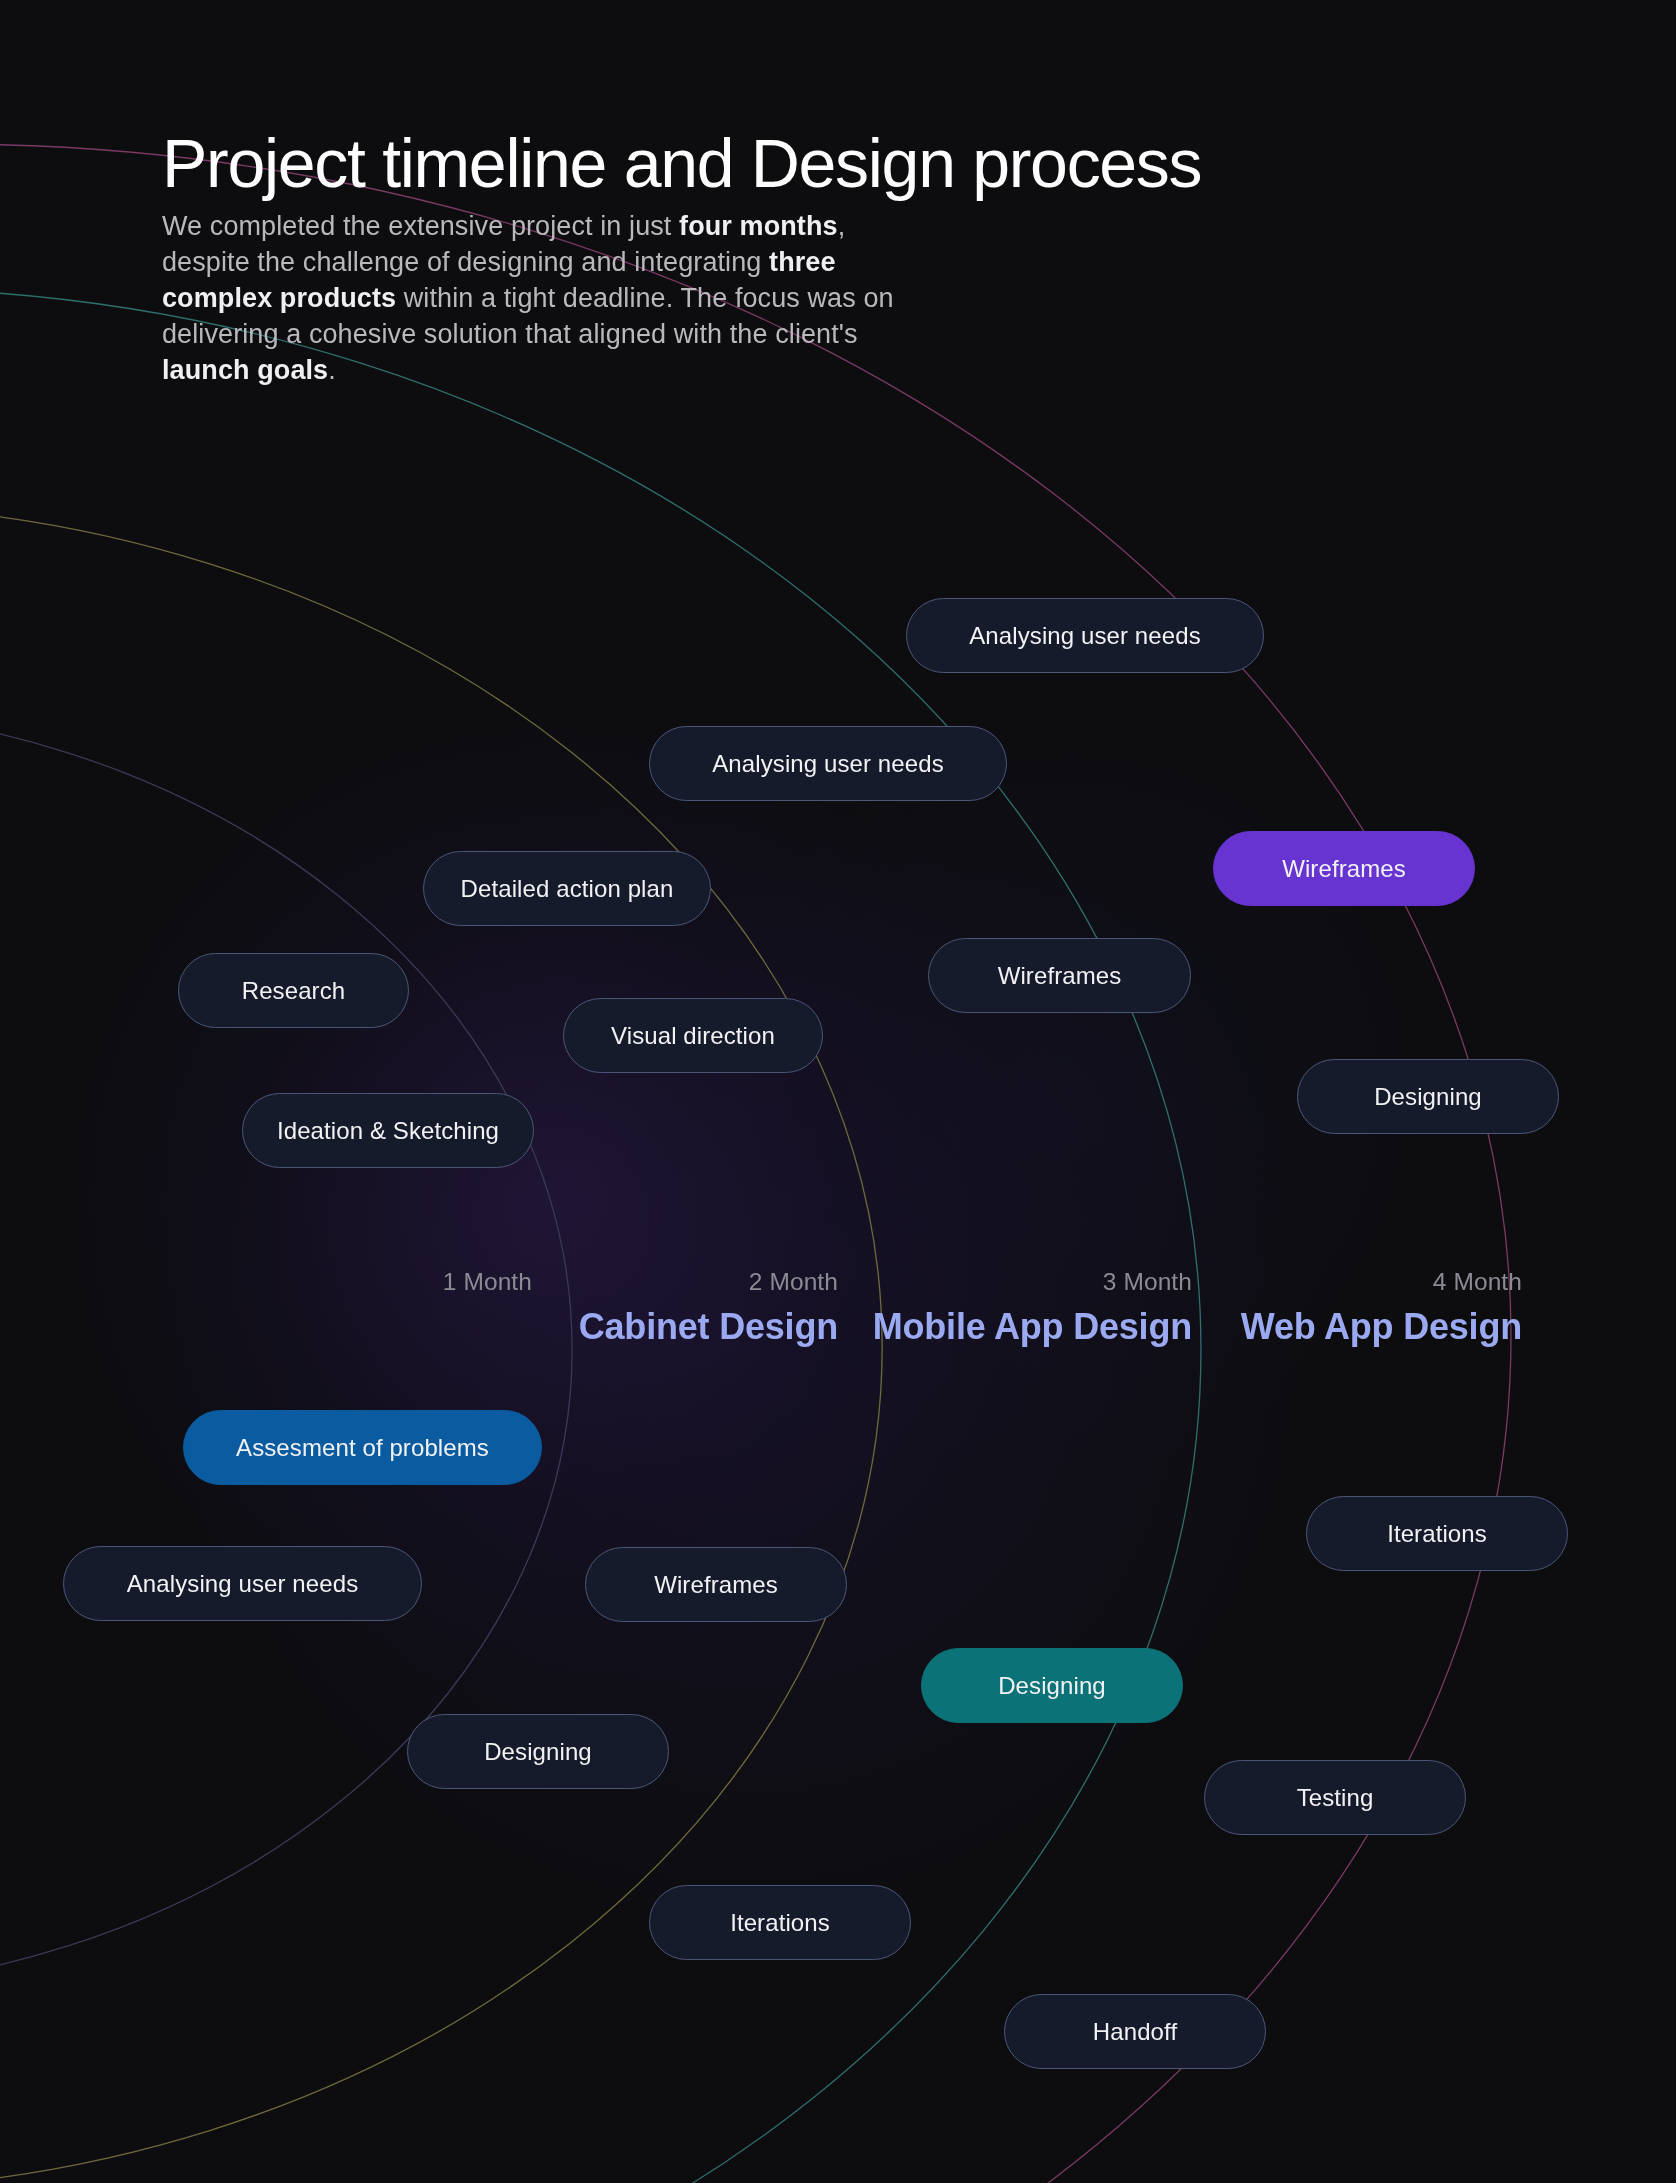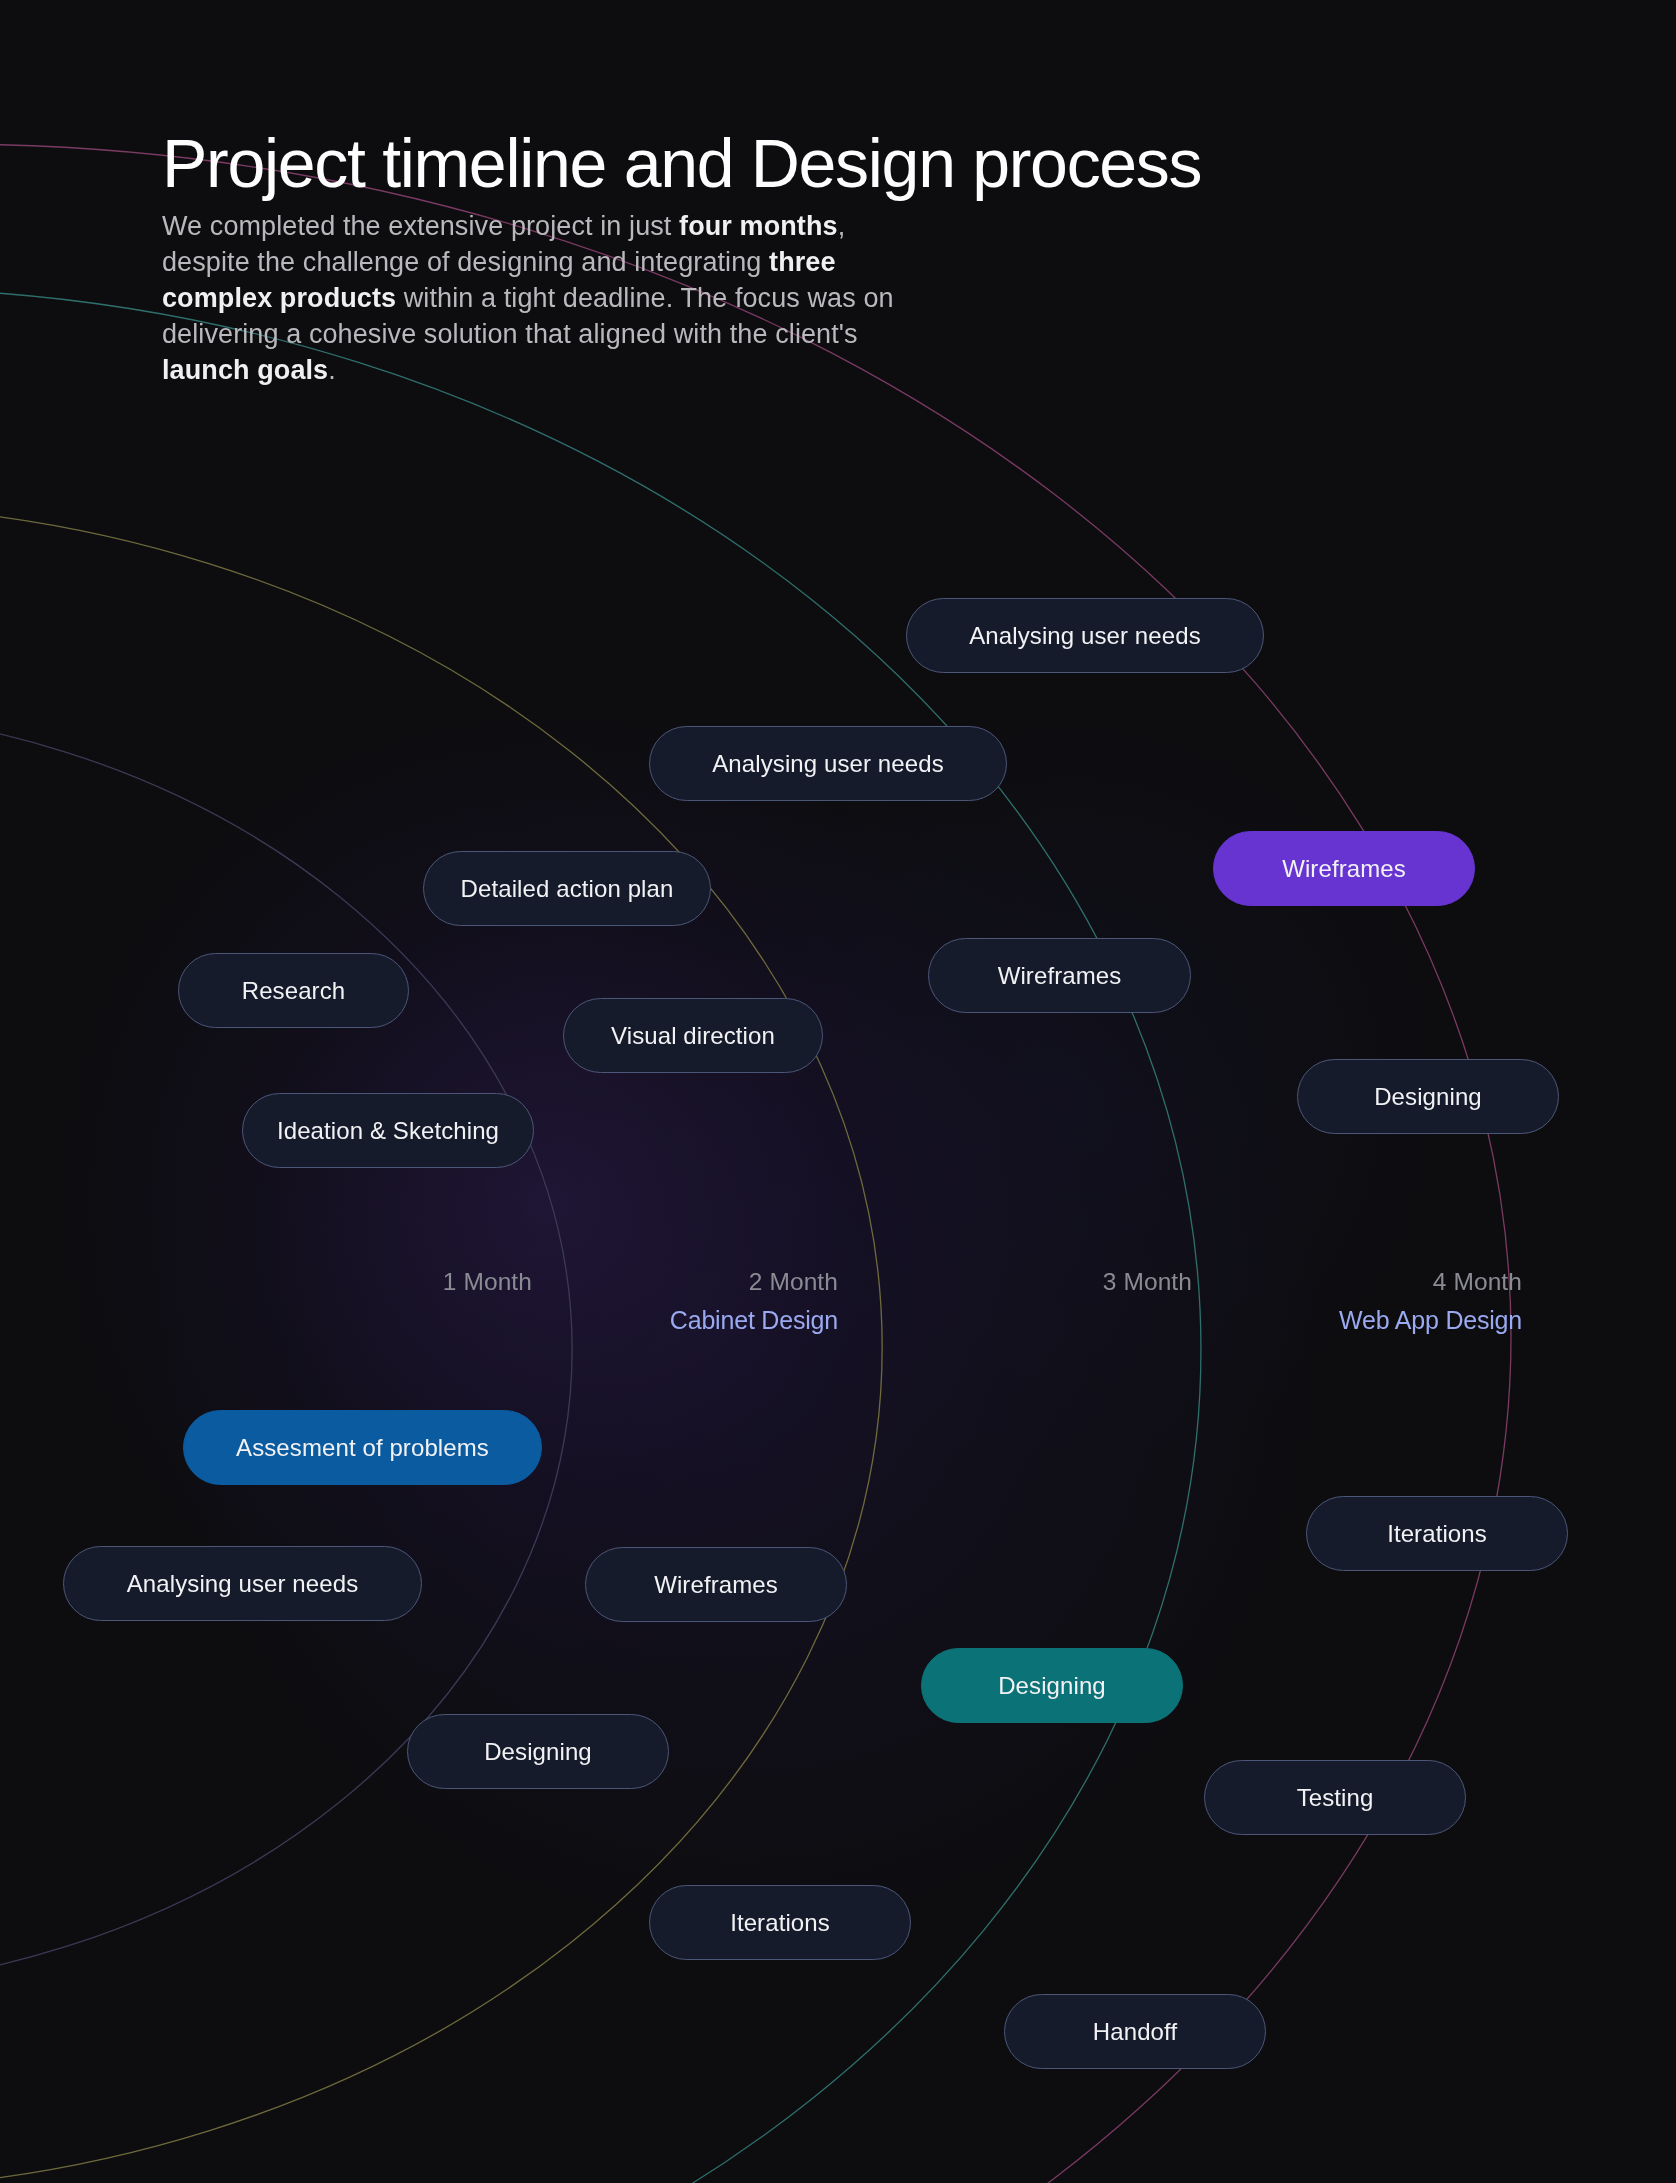--- a/index.html
+++ b/index.html
@@ -40,21 +40,21 @@
   }
   #intro b { color:#f0f0f2; font-weight:700; }
 
   
   .month-col { position:absolute; text-align:right; }
   .month-num {
     font-size:24.5px; color:#8b8b94; font-weight:400; letter-spacing:0.1px;
     white-space:nowrap;
   }
   .month-title {
-    margin-top:9.6px; font-size:25px; color:#9aa9f0; font-weight:400;
+    margin-top:9.6px; font-size:36px; color:#9aa9f0; font-weight:700;
     letter-spacing:-0.2px; white-space:nowrap;
   }
 
   
   .pill {
     position:absolute;
     display:flex; align-items:center; justify-content:center;
     height:75px;
     border-radius:436px;
     font-size:24px; font-weight:400; letter-spacing:0.1px;
@@ -93,20 +93,21 @@
 <div id="months-layer">
     <div class="month-col" style="left: 279px; top: 1268px; width: 253px;">
       <div class="month-num">1 Month</div>
     </div>
     <div class="month-col" style="left: 502px; top: 1268px; width: 336px;">
       <div class="month-num">2 Month</div>
       <div class="month-title">Cabinet Design</div>
     </div>
     <div class="month-col" style="left: 716px; top: 1268px; width: 476px;">
       <div class="month-num">3 Month</div>
+      <div class="month-title">Mobile App Design</div>
     </div>
     <div class="month-col" style="left: 1048px; top: 1268px; width: 474px;">
       <div class="month-num">4 Month</div>
       <div class="month-title">Web App Design</div>
     </div>
   </div>
 
 <div id="pills-layer">
     <div class="pill default" style="left: 906px; top: 598px; width: 358px;">Analysing user needs</div>
     <div class="pill default" style="left: 649px; top: 726px; width: 358px;">Analysing user needs</div>

